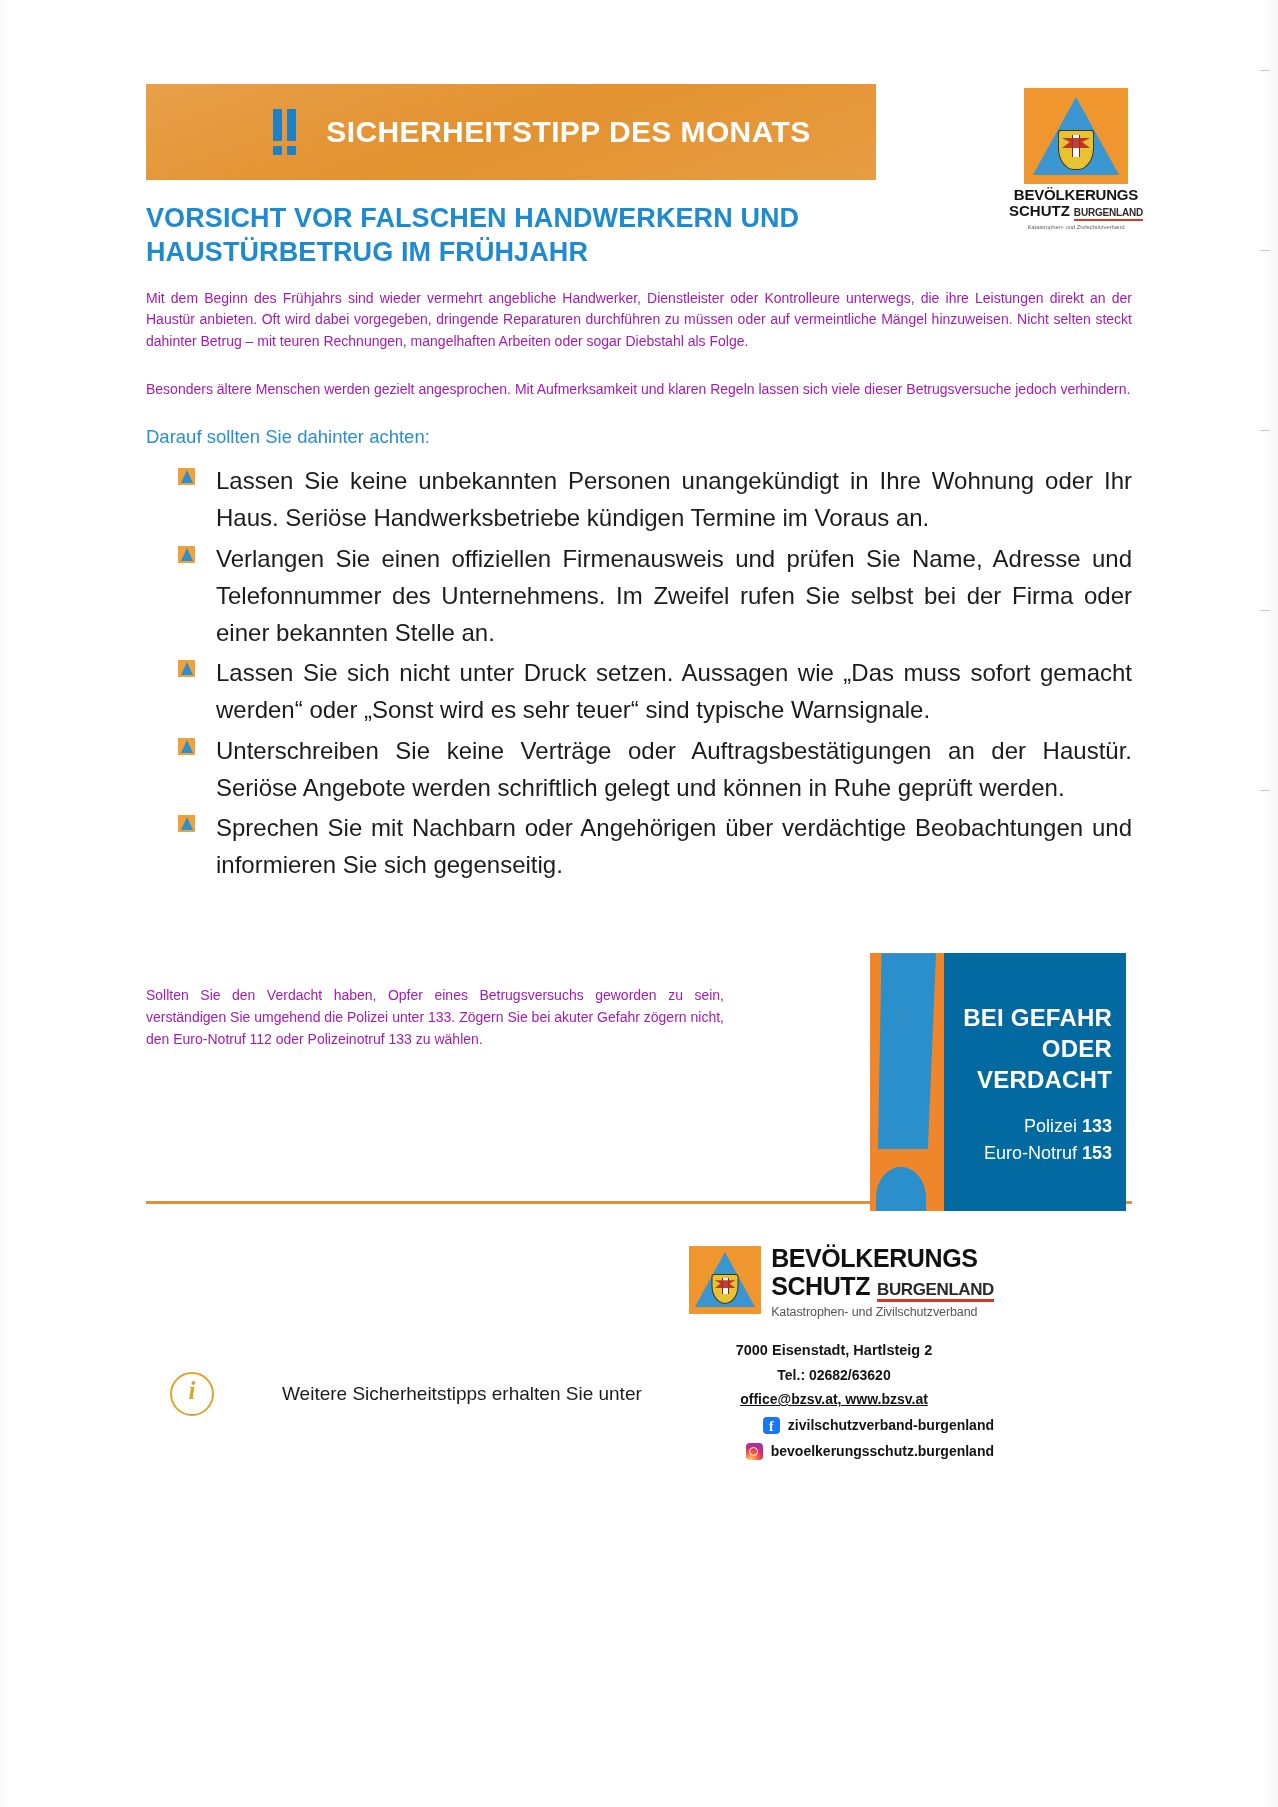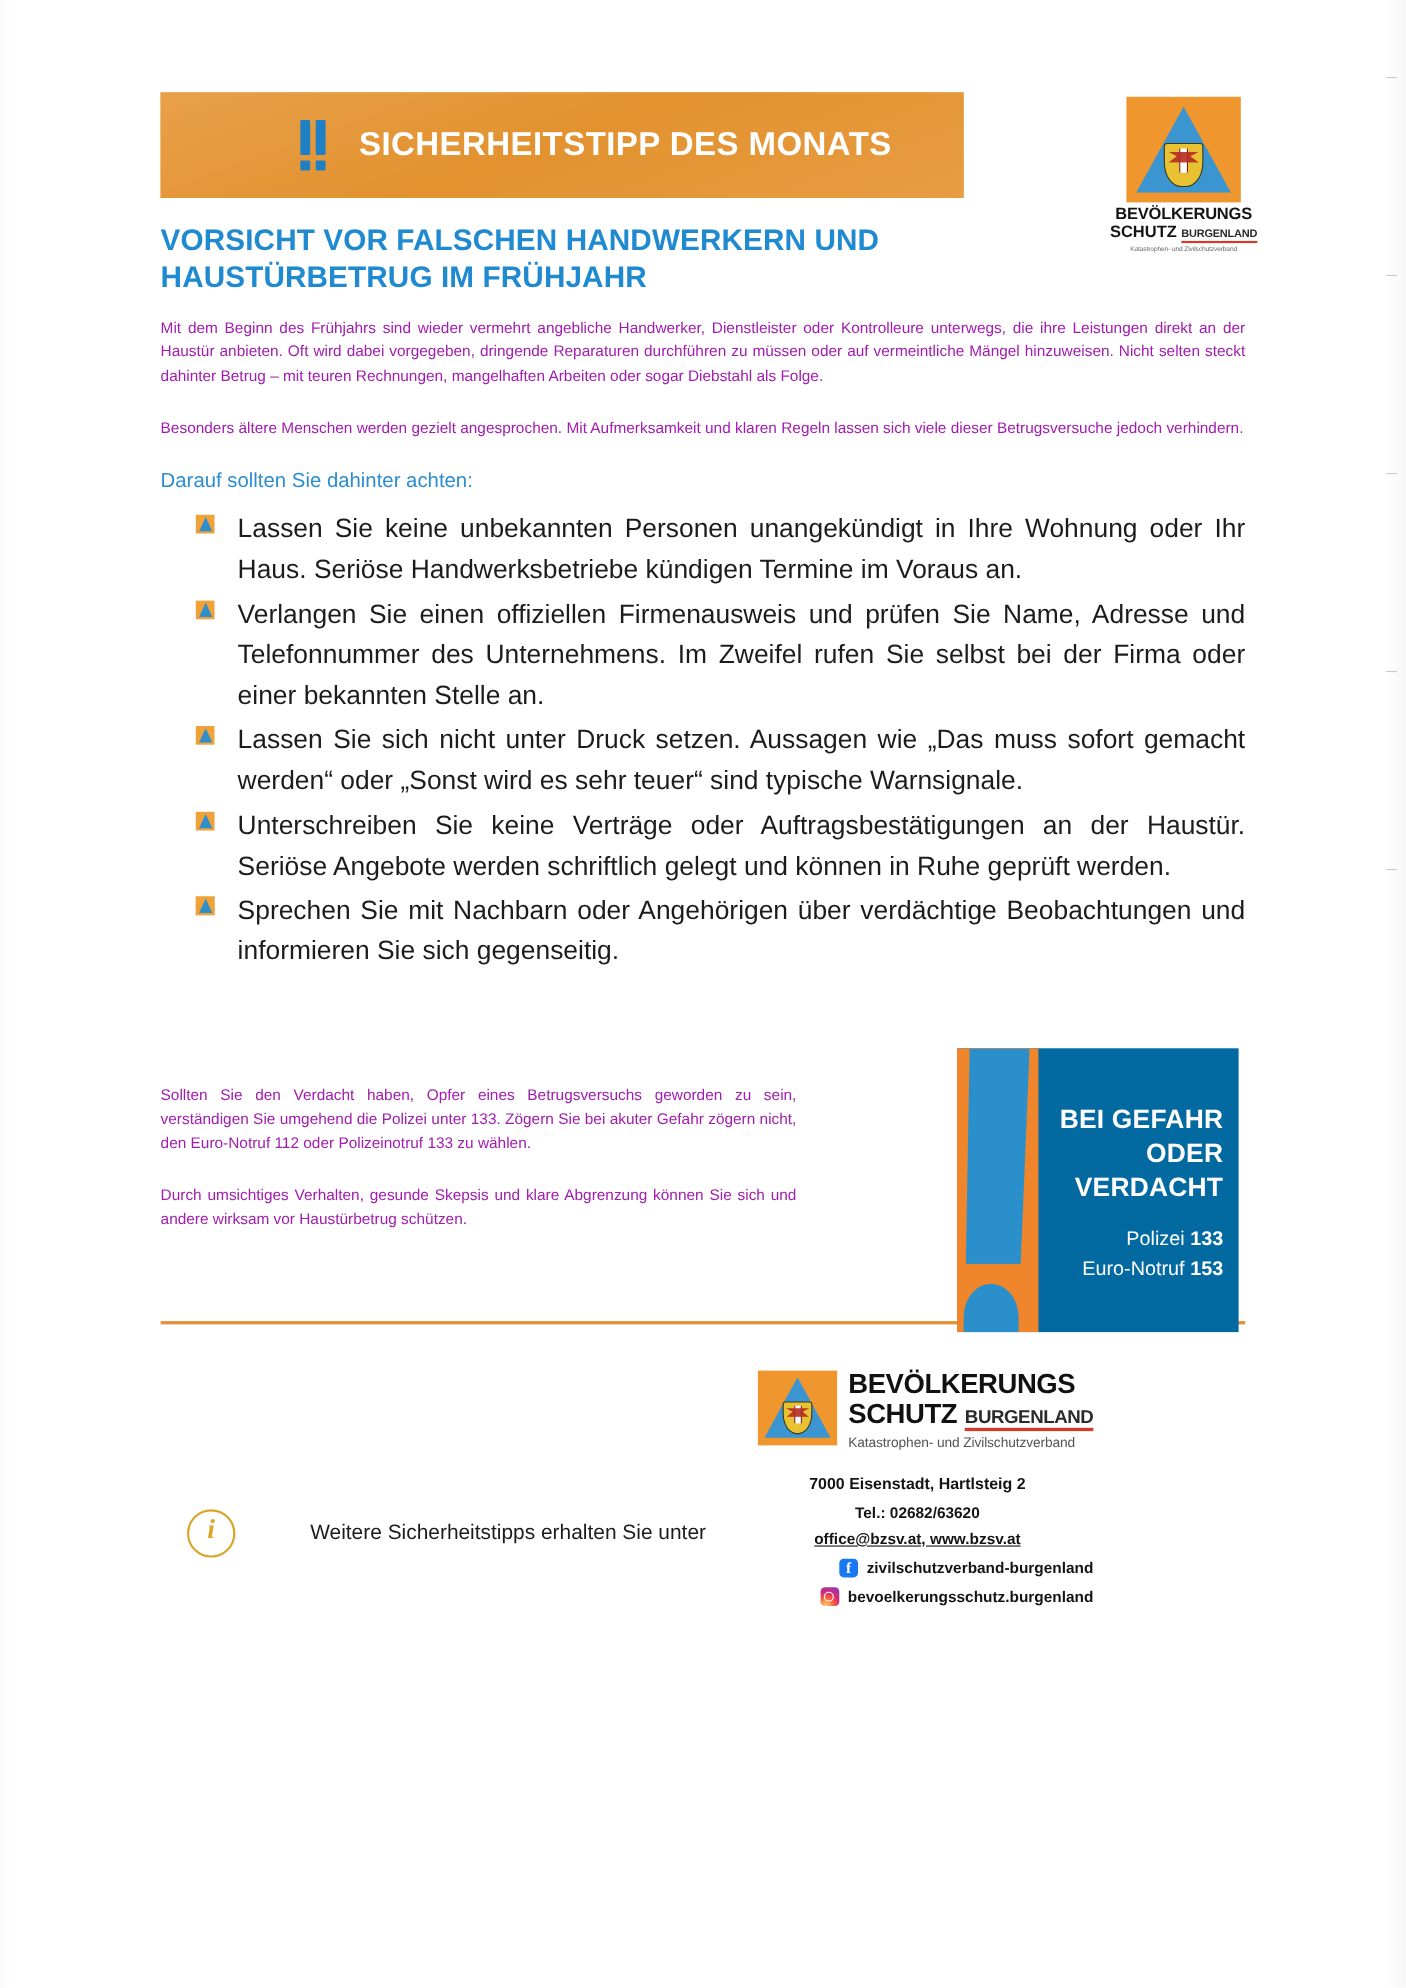--- a/index.html
+++ b/index.html
@@ -602,21 +602,20 @@
               <b>153</b>
             </div>
           </div>
         </div>
       </div>
 
       <div class="lower-text">
         <div style="height:76px"></div>
         <p class="body">Sollten Sie den Verdacht haben, Opfer eines Betrugsversuchs geworden zu sein, verständigen Sie umgehend die Polizei unter 133. Zögern Sie bei akuter Gefahr zögern nicht, den Euro-Notruf 112 oder Polizeinotruf 133 zu wählen.</p>
         <div class="gap-lg"></div>
-        <p class="body">Durch umsichtiges Verhalten, gesunde Skepsis und klare Abgrenzung können Sie sich und andere wirksam vor Haustürbetrug schützen.</p>
       </div>
     </div>
 
     <div class="divider"></div>
 
     <div class="footer">
 
       <div class="footer-logo">
         <div class="logo-mark">
           <span class="tri"></span>

